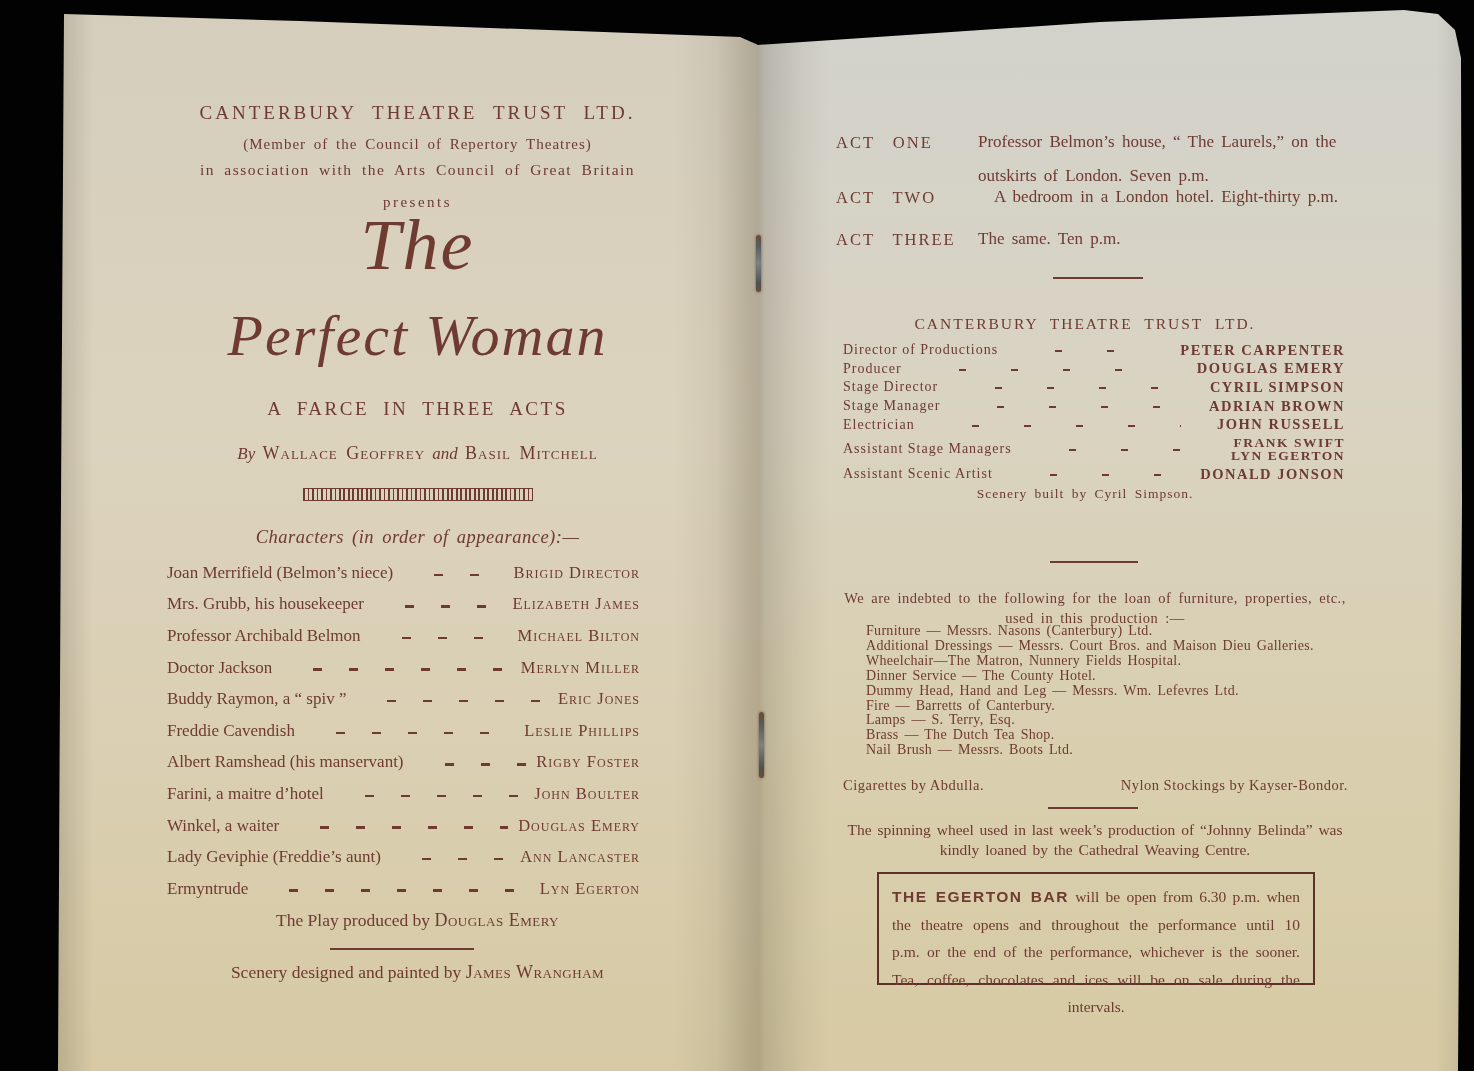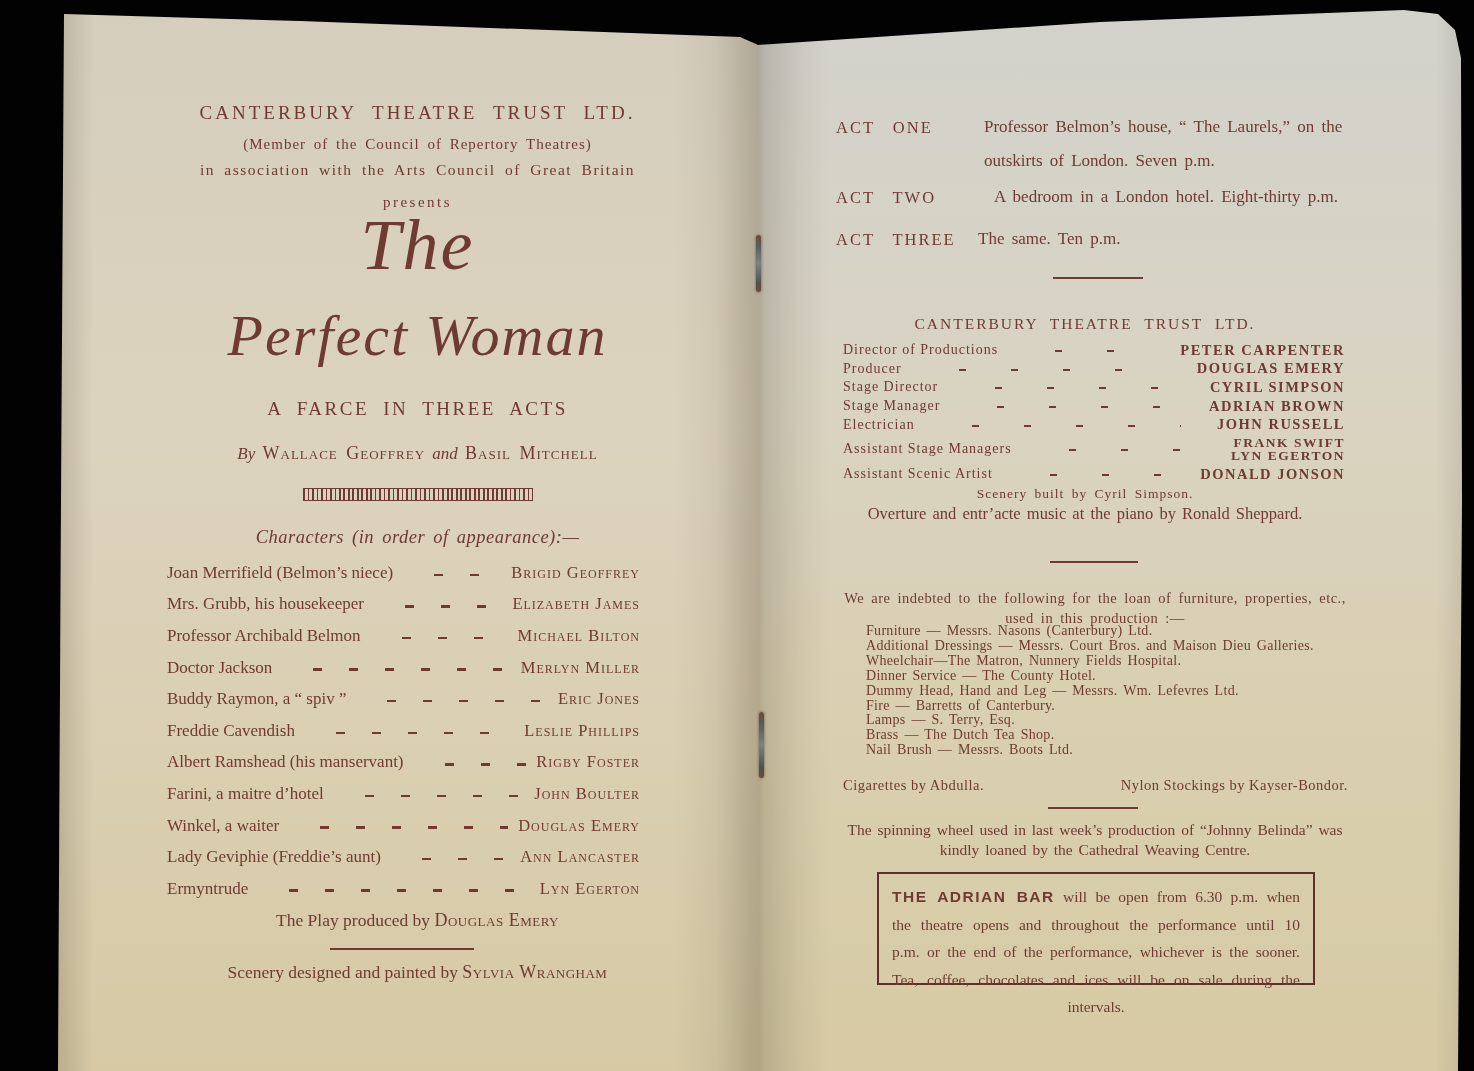--- a/index.html
+++ b/index.html
@@ -49,21 +49,21 @@
     background:repeating-linear-gradient(to right,transparent 0 27px,#6e3a31 27px 36px);}
   .lp-produced{top:910px;font-size:17.5px;}
   .lp-produced .sc,.lp-scenery .sc{font-size:18px;letter-spacing:.5px;}
   .lp-rule{top:948px;left:330px;width:144px;border-top:2px solid #6e3a31;}
   .lp-scenery{top:962px;font-size:17.5px;}
 
   
   .act-row{left:836px;width:530px;display:flex;}
   .act-label{width:142px;flex:none;font-size:16.5px;letter-spacing:2px;word-spacing:12px;}
   .act-desc{flex:1;font-size:17px;line-height:34px;word-spacing:3px;margin-top:-8px;}
-  .act1{top:118px;gap:6px;}.act2{top:188px;gap:16px;}.act3{top:230px;}
+  .act1{top:133px;}.act2{top:188px;gap:16px;}.act3{top:230px;}
   .rule{border-top:2px solid #6e3a31;}
   .rp-rule1{top:277px;left:1053px;width:90px;}
   .rp-org{top:315px;left:830px;width:510px;font-size:15.5px;letter-spacing:2px;word-spacing:6px;}
   .crew-list{top:341px;left:843px;width:502px;}
   .crew-row{min-height:18.6px;display:flex;align-items:center;}
   .crew-role{font-size:14px;letter-spacing:1px;white-space:nowrap;}
   .crew-name{font-size:14.5px;letter-spacing:1.5px;font-weight:bold;white-space:nowrap;margin-left:24px;}
   .crew-leader{height:2px;margin:2px 12px 0 12px;
     background:repeating-linear-gradient(to right,transparent 0 45px,#6e3a31 45px 52px);}
   .crew-names{display:flex;flex-direction:column;align-items:flex-end;line-height:13.5px;padding:2px 0;}
@@ -106,21 +106,21 @@
       <span class="it">and</span>
       <span class="sc">Basil Mitchell</span>
     </div>
     <div class="abs ornament"></div>
     <div class="abs lp-col ctr lp-char-heading">Characters (in order of appearance):—</div>
 
     <div class="abs cast-list">
       <div class="cast-row">
         <span class="cast-role">Joan Merrifield (Belmon’s niece)</span>
         <span class="leader"></span>
-        <span class="cast-actor sc">Brigid Geoffrey</span>
+        <span class="cast-actor sc">Brigid Director</span>
       </div>
       <div class="cast-row">
         <span class="cast-role">Mrs. Grubb, his housekeeper</span>
         <span class="leader"></span>
         <span class="cast-actor sc">Elizabeth James</span>
       </div>
       <div class="cast-row">
         <span class="cast-role">Professor Archibald Belmon</span>
         <span class="leader"></span>
         <span class="cast-actor sc">Michael Bilton</span>
@@ -162,21 +162,21 @@
       </div>
       <div class="cast-row">
         <span class="cast-role">Ermyntrude</span>
         <span class="leader"></span>
         <span class="cast-actor sc">Lyn Egerton</span>
       </div>
     </div>
 
     <div class="abs lp-col ctr lp-produced"><span>The Play produced by </span><span class="sc">Douglas Emery</span></div>
     <div class="abs rule lp-rule"></div>
-    <div class="abs lp-col ctr lp-scenery"><span>Scenery designed and painted by </span><span class="sc">Sylvia Wrangham</span></div>
+    <div class="abs lp-col ctr lp-scenery"><span>Scenery designed and painted by </span><span class="sc">James Wrangham</span></div>
 
     <div class="abs act-row act1">
       <span class="act-label">ACT ONE</span>
       <span class="act-desc">Professor Belmon’s house, “ The Laurels,” on the outskirts of London.   Seven p.m.</span>
     </div>
     <div class="abs act-row act2">
       <span class="act-label">ACT TWO</span>
       <span class="act-desc">A bedroom in a London hotel.   Eight-thirty p.m.</span>
     </div>
     <div class="abs act-row act3">
@@ -221,21 +221,20 @@
         </span>
       </div>
       <div class="crew-row">
         <span class="crew-role">Assistant Scenic Artist</span>
         <span class="leader crew-leader"></span>
         <span class="crew-name">DONALD JONSON</span>
       </div>
     </div>
 
     <div class="abs ctr rp-built">Scenery built by Cyril Simpson.</div>
-    <div class="abs ctr rp-overture">Overture and entr’acte music at the piano by Ronald Sheppard.</div>
     <div class="abs rule rp-rule2"></div>
     <div class="abs ctr rp-indebted">We are indebted to the following for the loan of furniture, properties, etc., used in this production :—</div>
 
     <div class="abs loans">
       <div class="loan">Furniture — Messrs. Nasons (Canterbury) Ltd.</div>
       <div class="loan">Additional Dressings — Messrs. Court Bros. and Maison Dieu Galleries.</div>
       <div class="loan">Wheelchair—The Matron, Nunnery Fields Hospital.</div>
       <div class="loan">Dinner Service — The County Hotel.</div>
       <div class="loan">Dummy Head, Hand and Leg — Messrs. Wm. Lefevres Ltd.</div>
       <div class="loan">Fire — Barretts of Canterbury.</div>
@@ -245,16 +244,16 @@
     </div>
 
     <div class="abs rp-cigline">
       <span>Cigarettes by Abdulla.</span>
       <span>Nylon Stockings by Kayser-Bondor.</span>
     </div>
     <div class="abs rule rp-rule3"></div>
     <div class="abs ctr rp-spinning">The spinning wheel used in last week’s production of “Johnny Belinda” was kindly loaned by the Cathedral Weaving Centre.</div>
 
     <div class="abs bar-box">
-      <span class="bar-head">THE ADRIAN BAR</span><span> will be open from 6.30 p.m. when the theatre opens and throughout the performance until 10 p.m. or the end of the performance, whichever is the sooner. Tea, coffee, chocolates and ices will be on sale during the intervals.</span>
+      <span class="bar-head">THE EGERTON BAR</span><span> will be open from 6.30 p.m. when the theatre opens and throughout the performance until 10 p.m. or the end of the performance, whichever is the sooner. Tea, coffee, chocolates and ices will be on sale during the intervals.</span>
     </div>
   </div>
 </div>
 
 </body></html>

